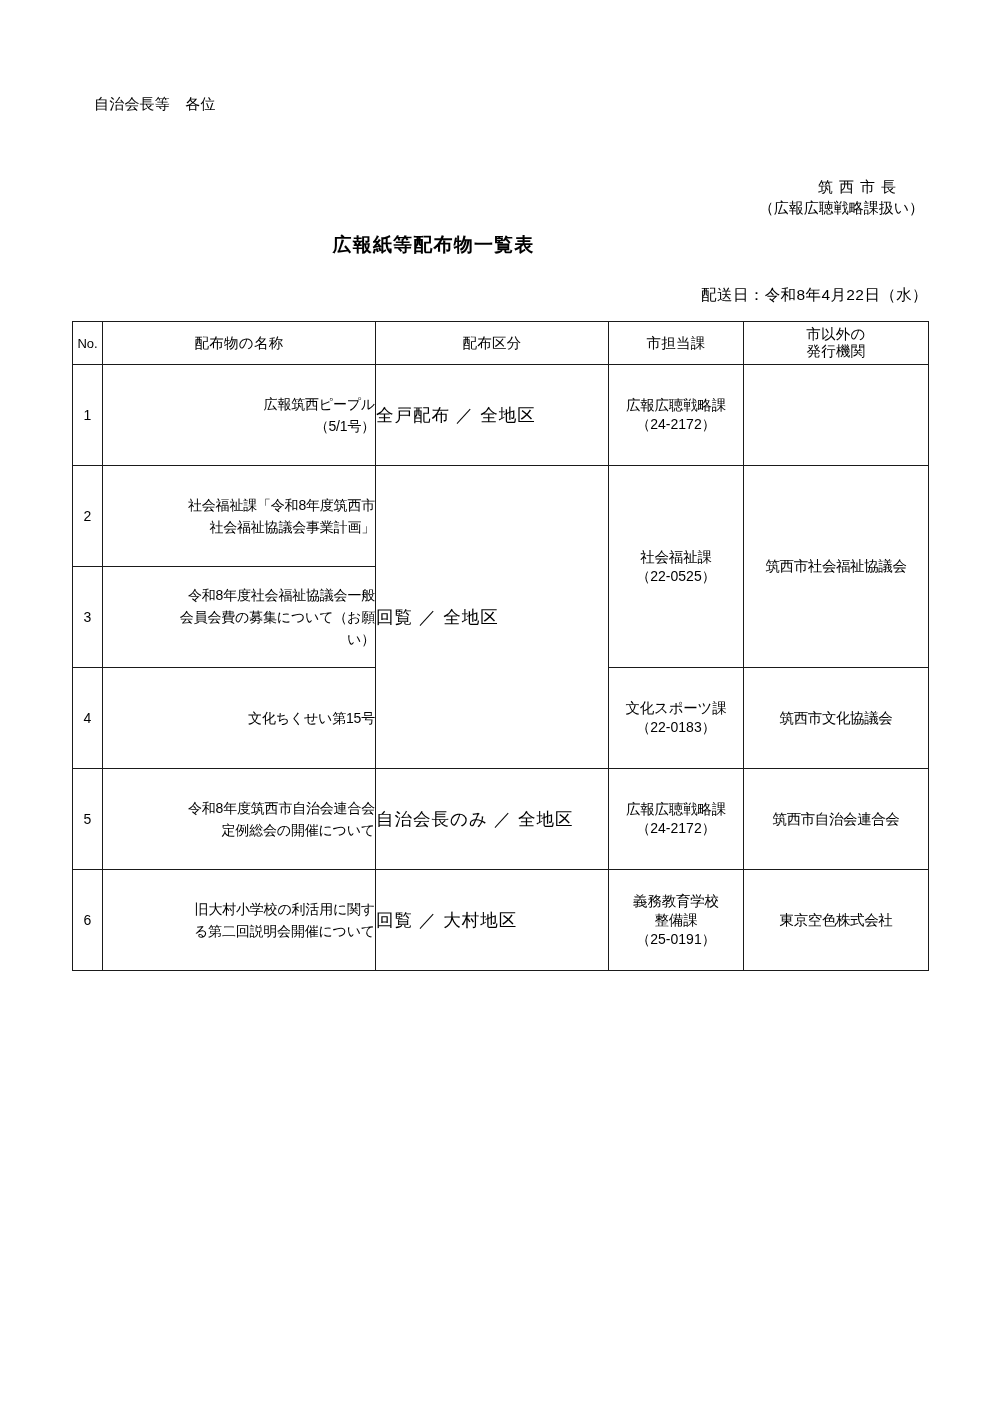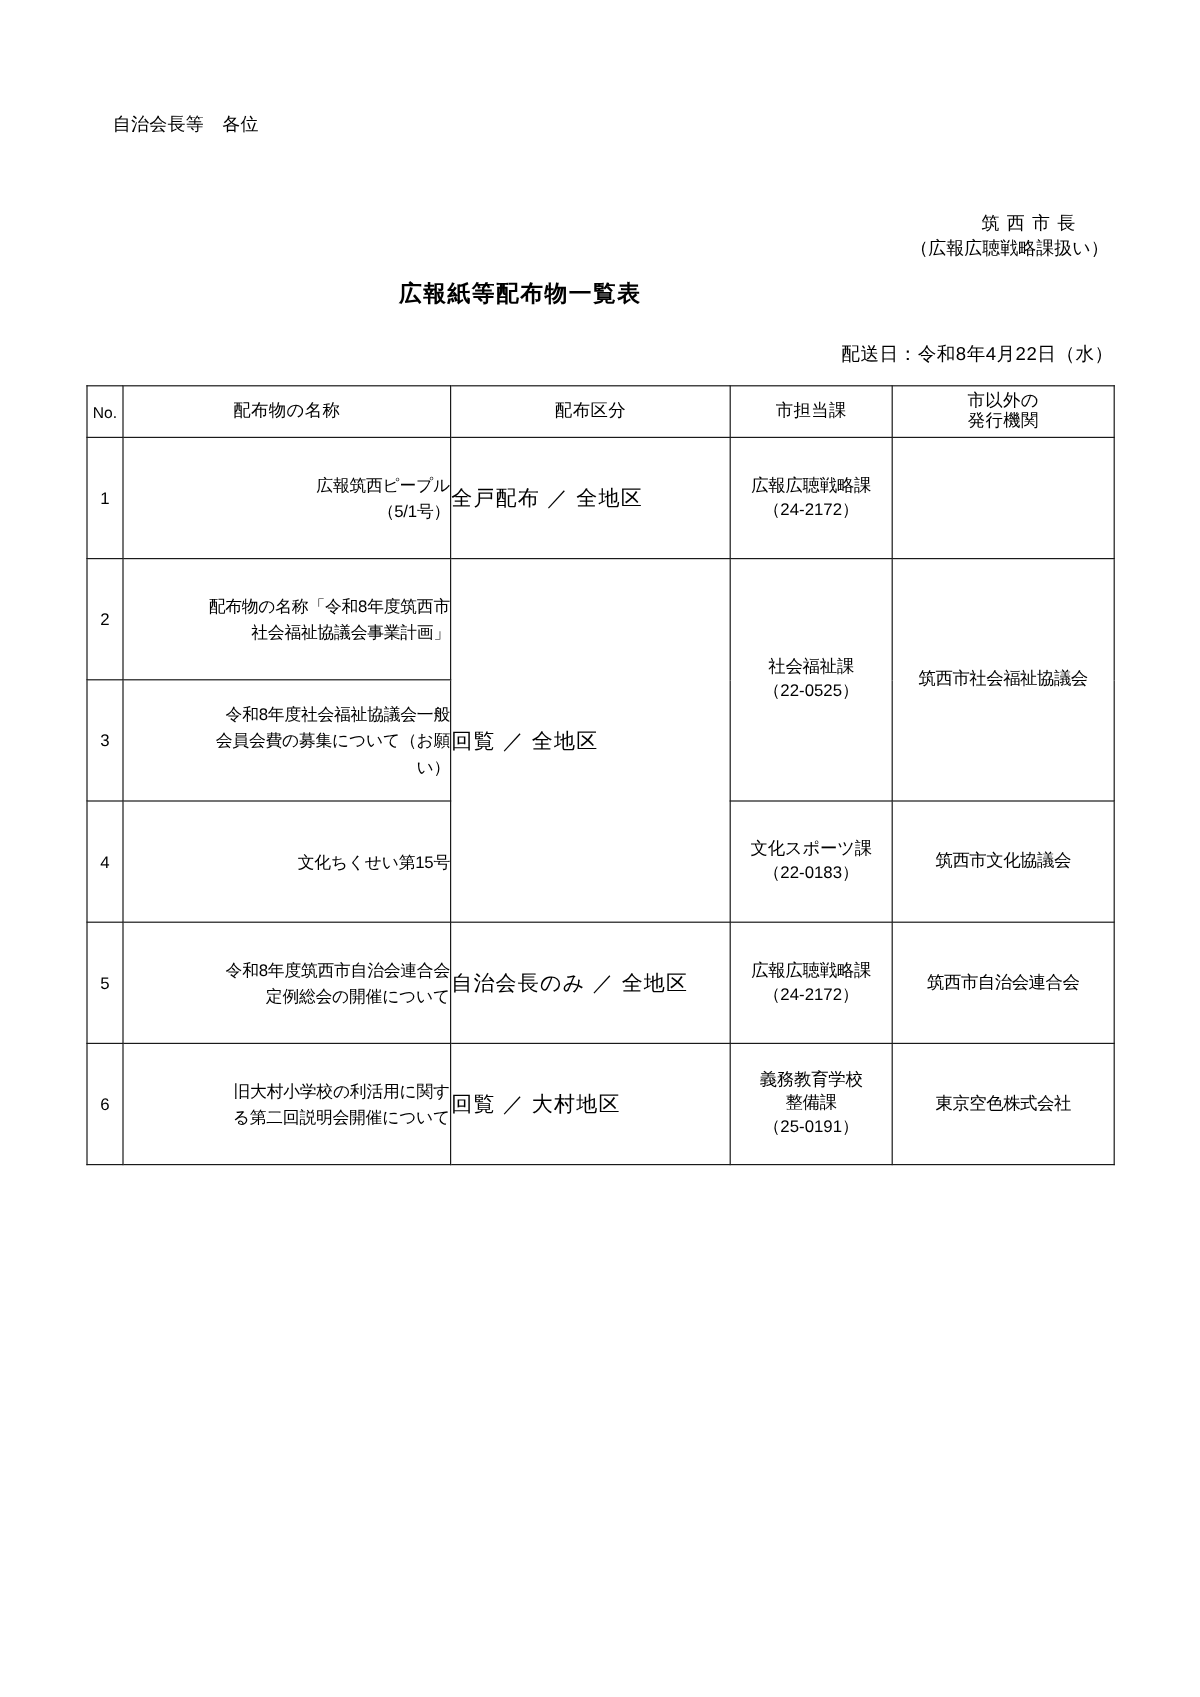--- a/index.html
+++ b/index.html
@@ -204,21 +204,21 @@
           <td class="cell-dept">
             <span>広報広聴戦略課</span><br>
             <span class="tel">（24-2172）</span>
           </td>
           <td class="cell-org"></td>
         </tr>
 
         <tr>
           <td class="cell-no">2</td>
           <td class="cell-name">
-            <span>配布物の名称「令和8年度筑西市</span><br>
+            <span>社会福祉課「令和8年度筑西市</span><br>
             <span>社会福祉協議会事業計画」</span>
           </td>
           <td class="cell-kubun" rowspan="3">回覧 ／ 全地区</td>
           <td class="cell-dept" rowspan="2">
             <span>社会福祉課</span><br>
             <span class="tel">（22-0525）</span>
           </td>
           <td class="cell-org" rowspan="2">筑西市社会福祉協議会</td>
         </tr>
 

